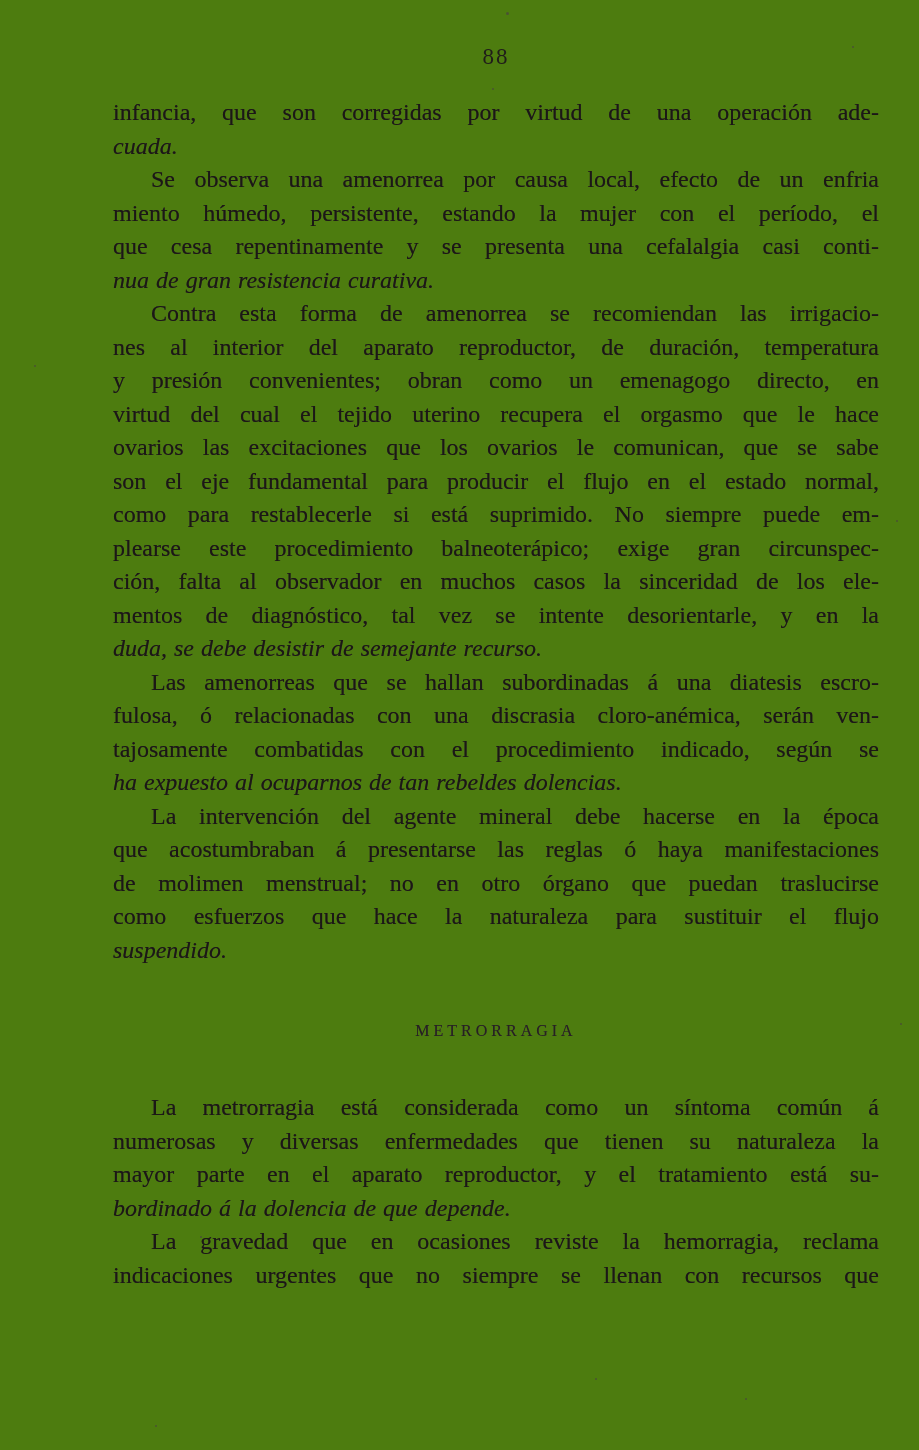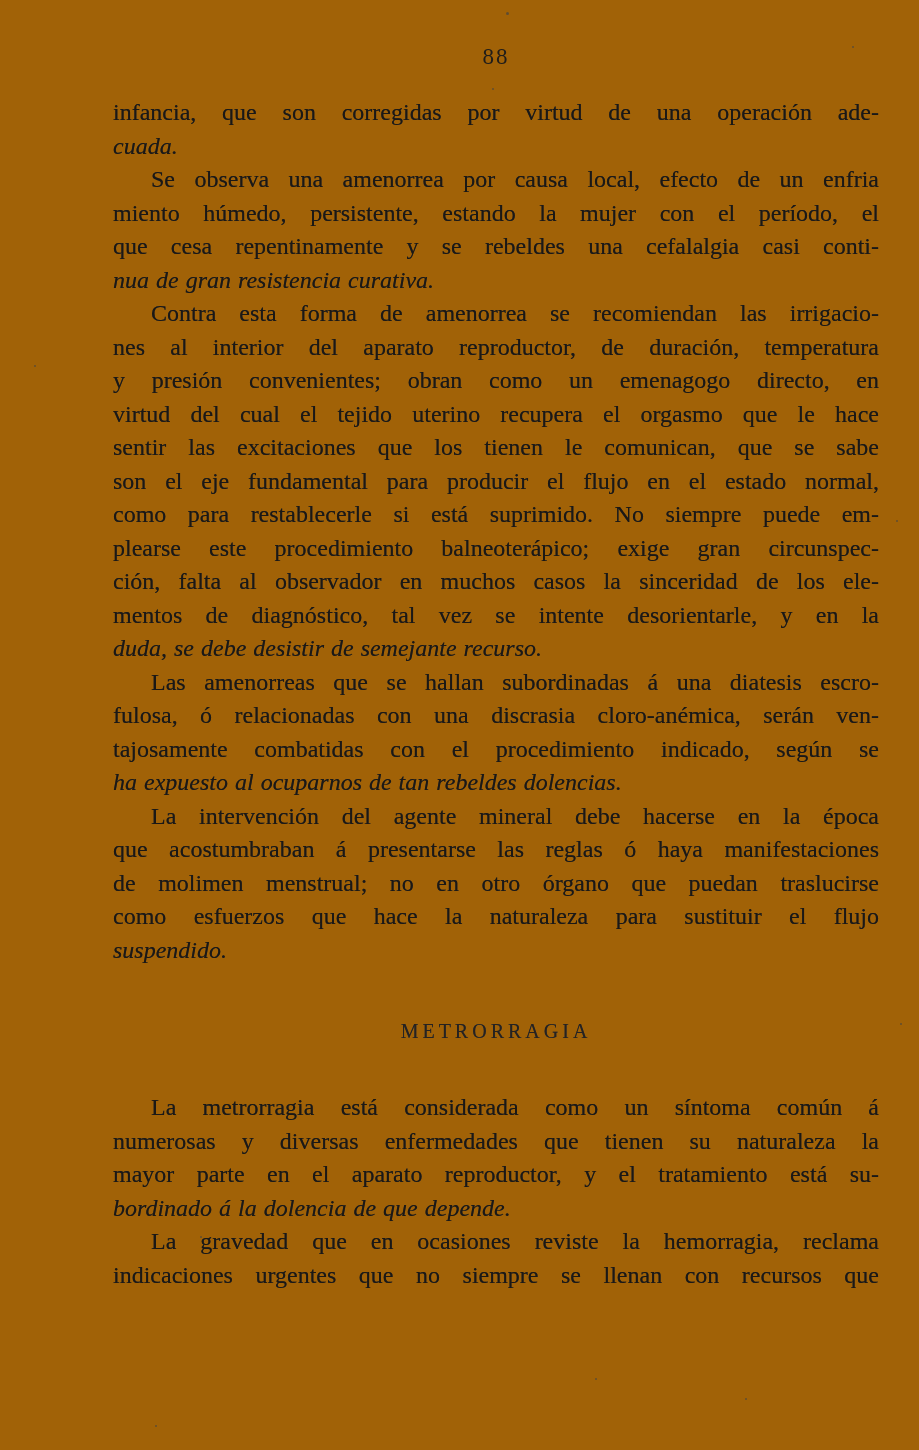--- a/index.html
+++ b/index.html
@@ -4,21 +4,21 @@
 <style>
   html, body {
     margin: 0;
     padding: 0;
     background: #e8e8e6;
   }
   .page {
     position: relative;
     width: 919px;
     height: 1450px;
-    background: #a16207;
+    background: #4d7c0f;
     overflow: hidden;
     font-family: "Liberation Serif", "DejaVu Serif", serif;
     color: #171513;
   }
   .page-number {
     position: absolute;
     top: 44px;
     left: 113px;
     width: 766px;
     text-align: center;
@@ -45,21 +45,21 @@
     color: #1b1815;
     text-shadow: 0 0 0.4px #3a352f;
   }
   .line.endline { text-align-last: left; font-style: italic; }
   .line.indent { text-indent: 38px; }
   .section-heading {
     margin: 49px 0 45px 0;
     height: 30px;
     line-height: 30px;
     text-align: center;
-    font-size: 20px;
+    font-size: 16px;
     letter-spacing: 4px;
     color: #262220;
     text-shadow: 0 0 0.5px #44403a;
   }
   
   .speck {
     position: absolute;
     width: 3px;
     height: 3px;
     border-radius: 50%;
@@ -84,29 +84,29 @@
   <div class="page-number">88</div>
 
   <div class="text-block" id="text-block">
       <div class="para">
         <div class="line">infancia, que son corregidas por virtud de una operación ade-</div>
         <div class="line endline">cuada.</div>
       </div>
       <div class="para">
         <div class="line indent">Se observa una amenorrea por causa local, efecto de un enfria</div>
         <div class="line">miento húmedo, persistente, estando la mujer con el período, el</div>
-        <div class="line">que cesa repentinamente y se rebeldes una cefalalgia casi conti-</div>
+        <div class="line">que cesa repentinamente y se presenta una cefalalgia casi conti-</div>
         <div class="line endline">nua de gran resistencia curativa.</div>
       </div>
       <div class="para">
         <div class="line indent">Contra esta forma de amenorrea se recomiendan las irrigacio-</div>
         <div class="line">nes al interior del aparato reproductor, de duración, temperatura</div>
         <div class="line">y presión convenientes; obran como un emenagogo directo, en</div>
         <div class="line">virtud del cual el tejido uterino recupera el orgasmo que le hace</div>
-        <div class="line">sentir las excitaciones que los tienen le comunican, que se sabe</div>
+        <div class="line">ovarios las excitaciones que los ovarios le comunican, que se sabe</div>
         <div class="line">son el eje fundamental para producir el flujo en el estado normal,</div>
         <div class="line">como para restablecerle si está suprimido. No siempre puede em-</div>
         <div class="line">plearse este procedimiento balneoterápico; exige gran circunspec-</div>
         <div class="line">ción, falta al observador en muchos casos la sinceridad de los ele-</div>
         <div class="line">mentos de diagnóstico, tal vez se intente desorientarle, y en la</div>
         <div class="line endline">duda, se debe desistir de semejante recurso.</div>
       </div>
       <div class="para">
         <div class="line indent">Las amenorreas que se hallan subordinadas á una diatesis escro-</div>
         <div class="line">fulosa, ó relacionadas con una discrasia cloro-anémica, serán ven-</div>

